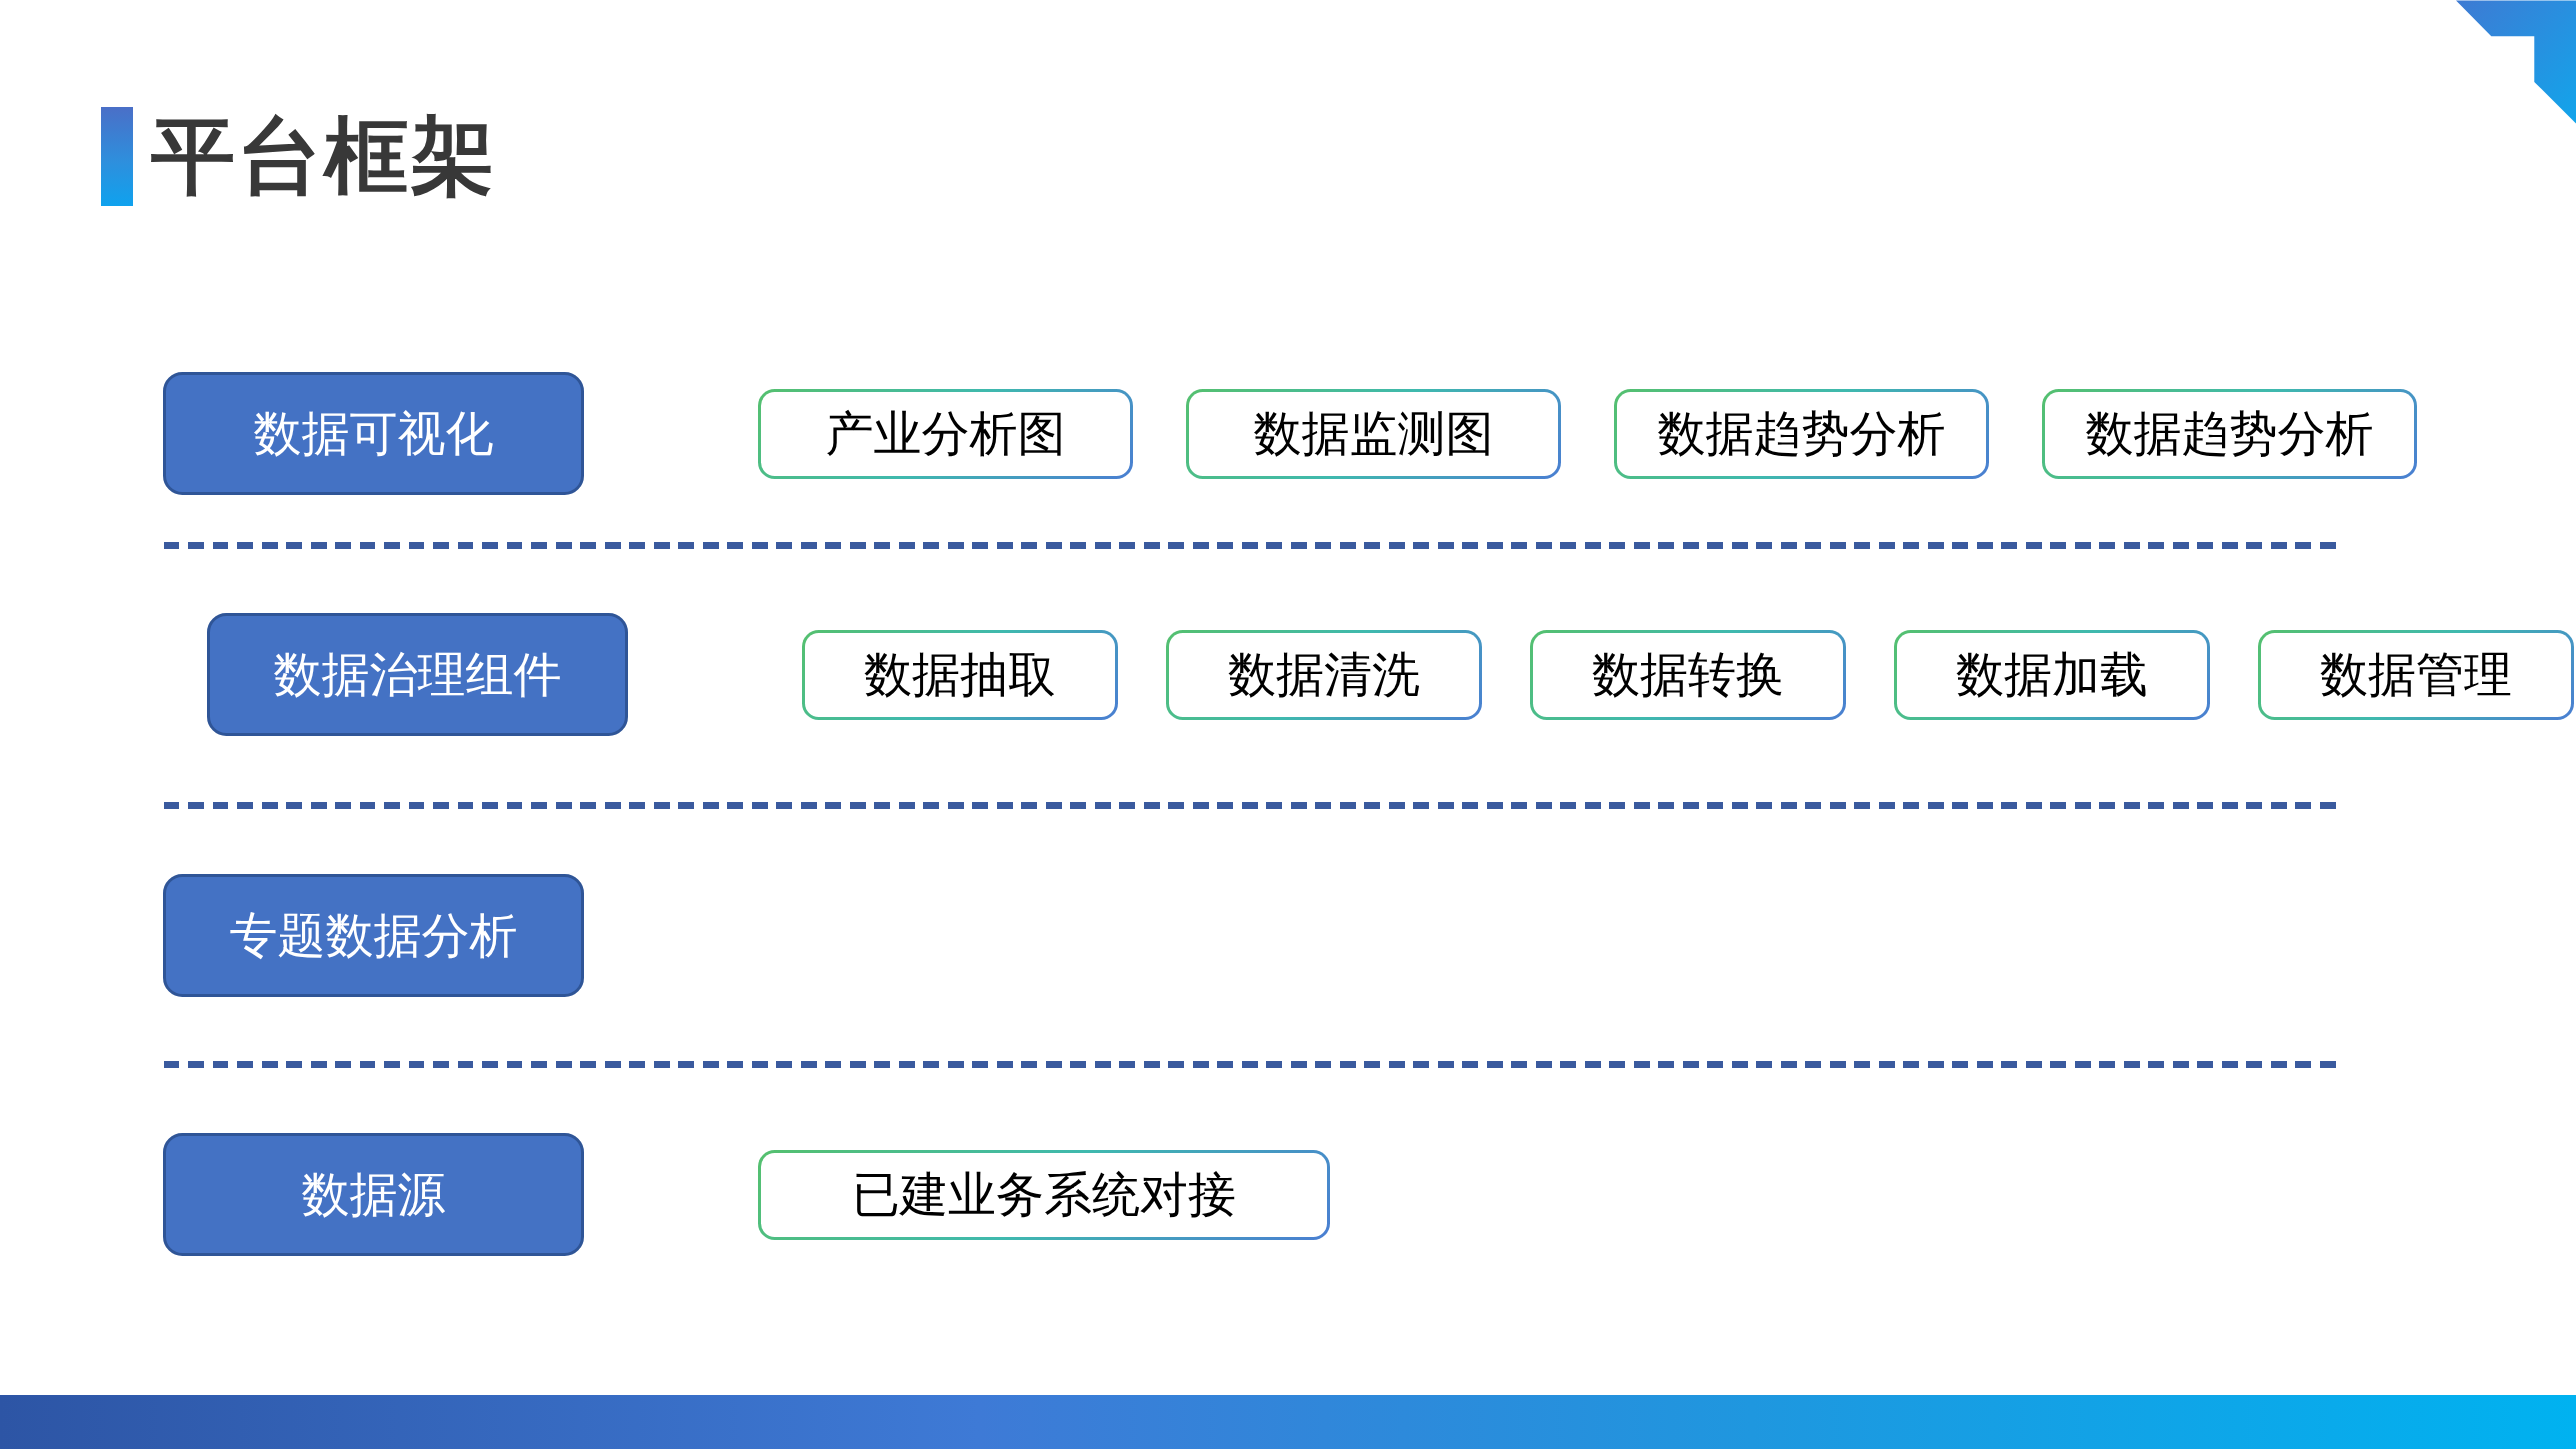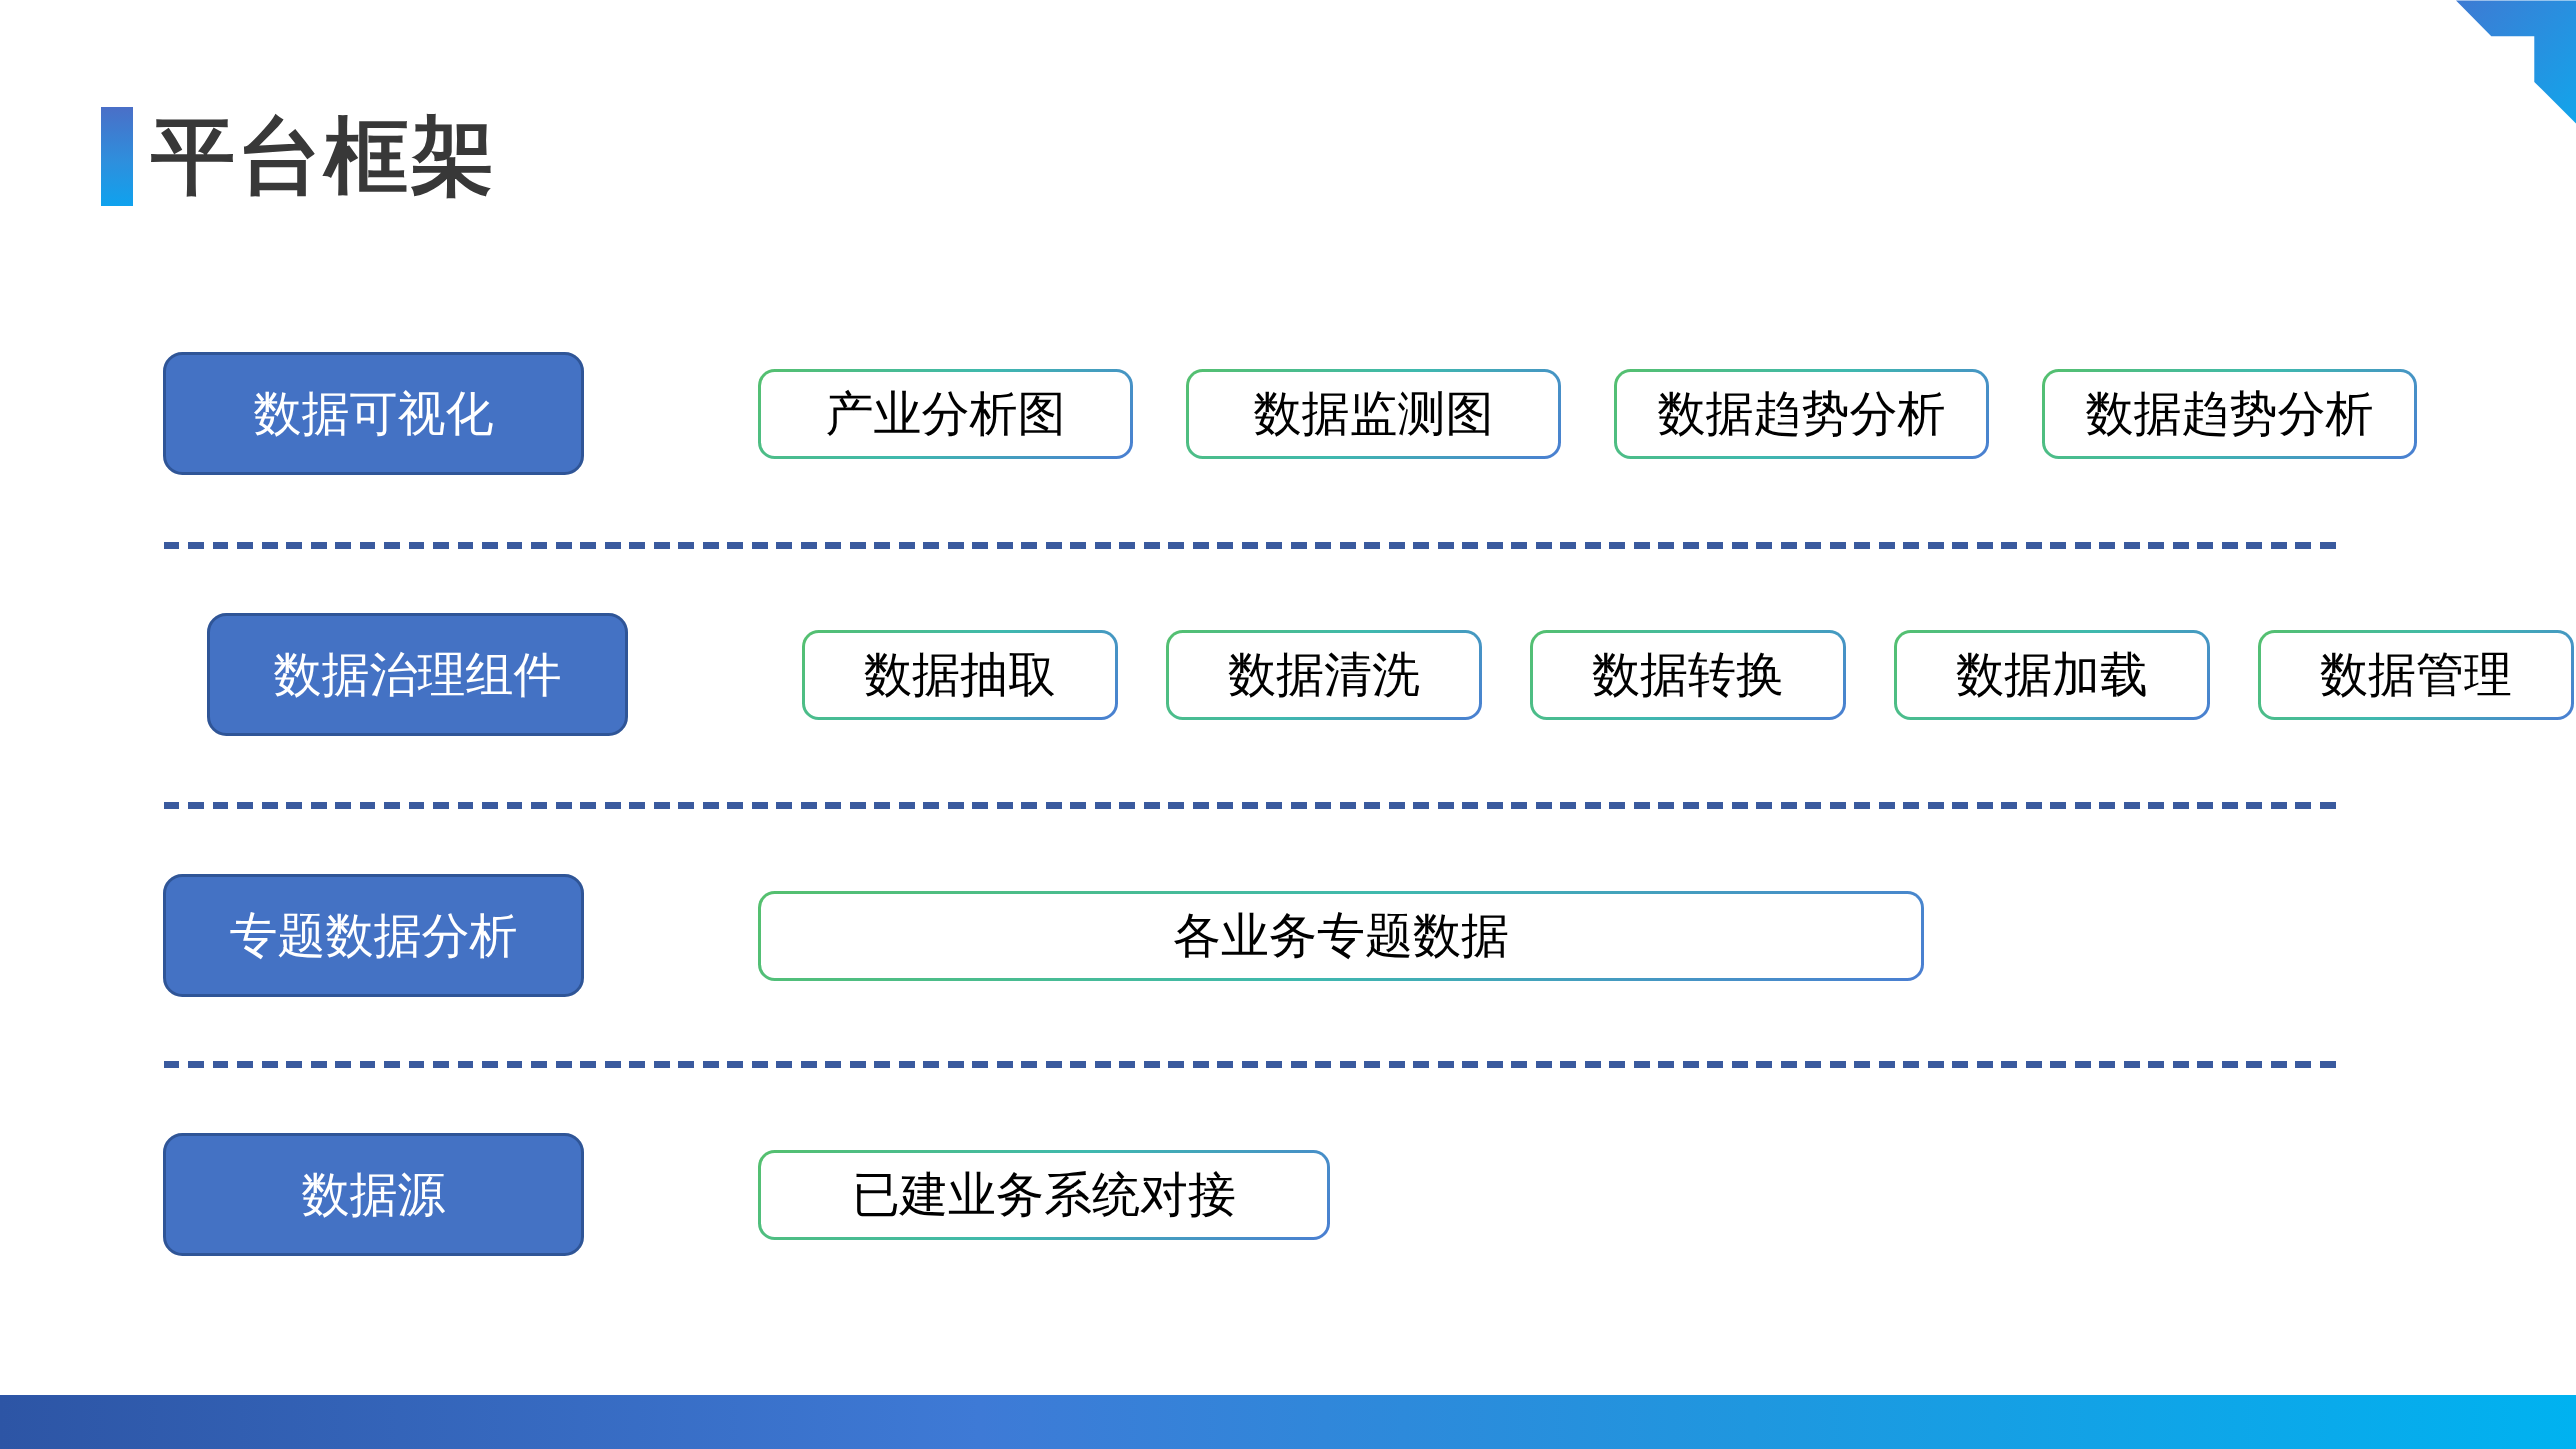--- a/index.html
+++ b/index.html
@@ -23,21 +23,21 @@
   }
 
   
   .corner{position:absolute;top:0;right:0;width:120px;height:124px;}
 
   
   .layer-row{
     position:absolute;left:163px;height:123px;
     display:flex;align-items:center;
   }
-  .row--r1{top:352px;}
+  .row--r1{top:372px;}
   .row--r2{top:613px;padding-left:44px;}
   .row--r3{top:874px;}
   .row--r4{top:1133px;}
 
   .layer-label{
     width:421px;height:123px;flex:0 0 421px;
     background:#4472C4;
     border:3.2px solid #2F5597;
     border-radius:19.3px;
     box-sizing:border-box;
@@ -123,23 +123,20 @@
       <div class="layer-item">数据转换</div>
       <div class="layer-item">数据加载</div>
       <div class="layer-item">数据管理</div>
     </div>
   </section>
 
   <div class="dash-sep sep--2"></div>
 
   <section class="layer-row row--r3">
     <div class="layer-label">专题数据分析</div>
-    <div class="layer-items">
-      <div class="layer-item">各业务专题数据</div>
-    </div>
   </section>
 
   <div class="dash-sep sep--3"></div>
 
   <section class="layer-row row--r4">
     <div class="layer-label">数据源</div>
     <div class="layer-items">
       <div class="layer-item">已建业务系统对接</div>
     </div>
   </section>

